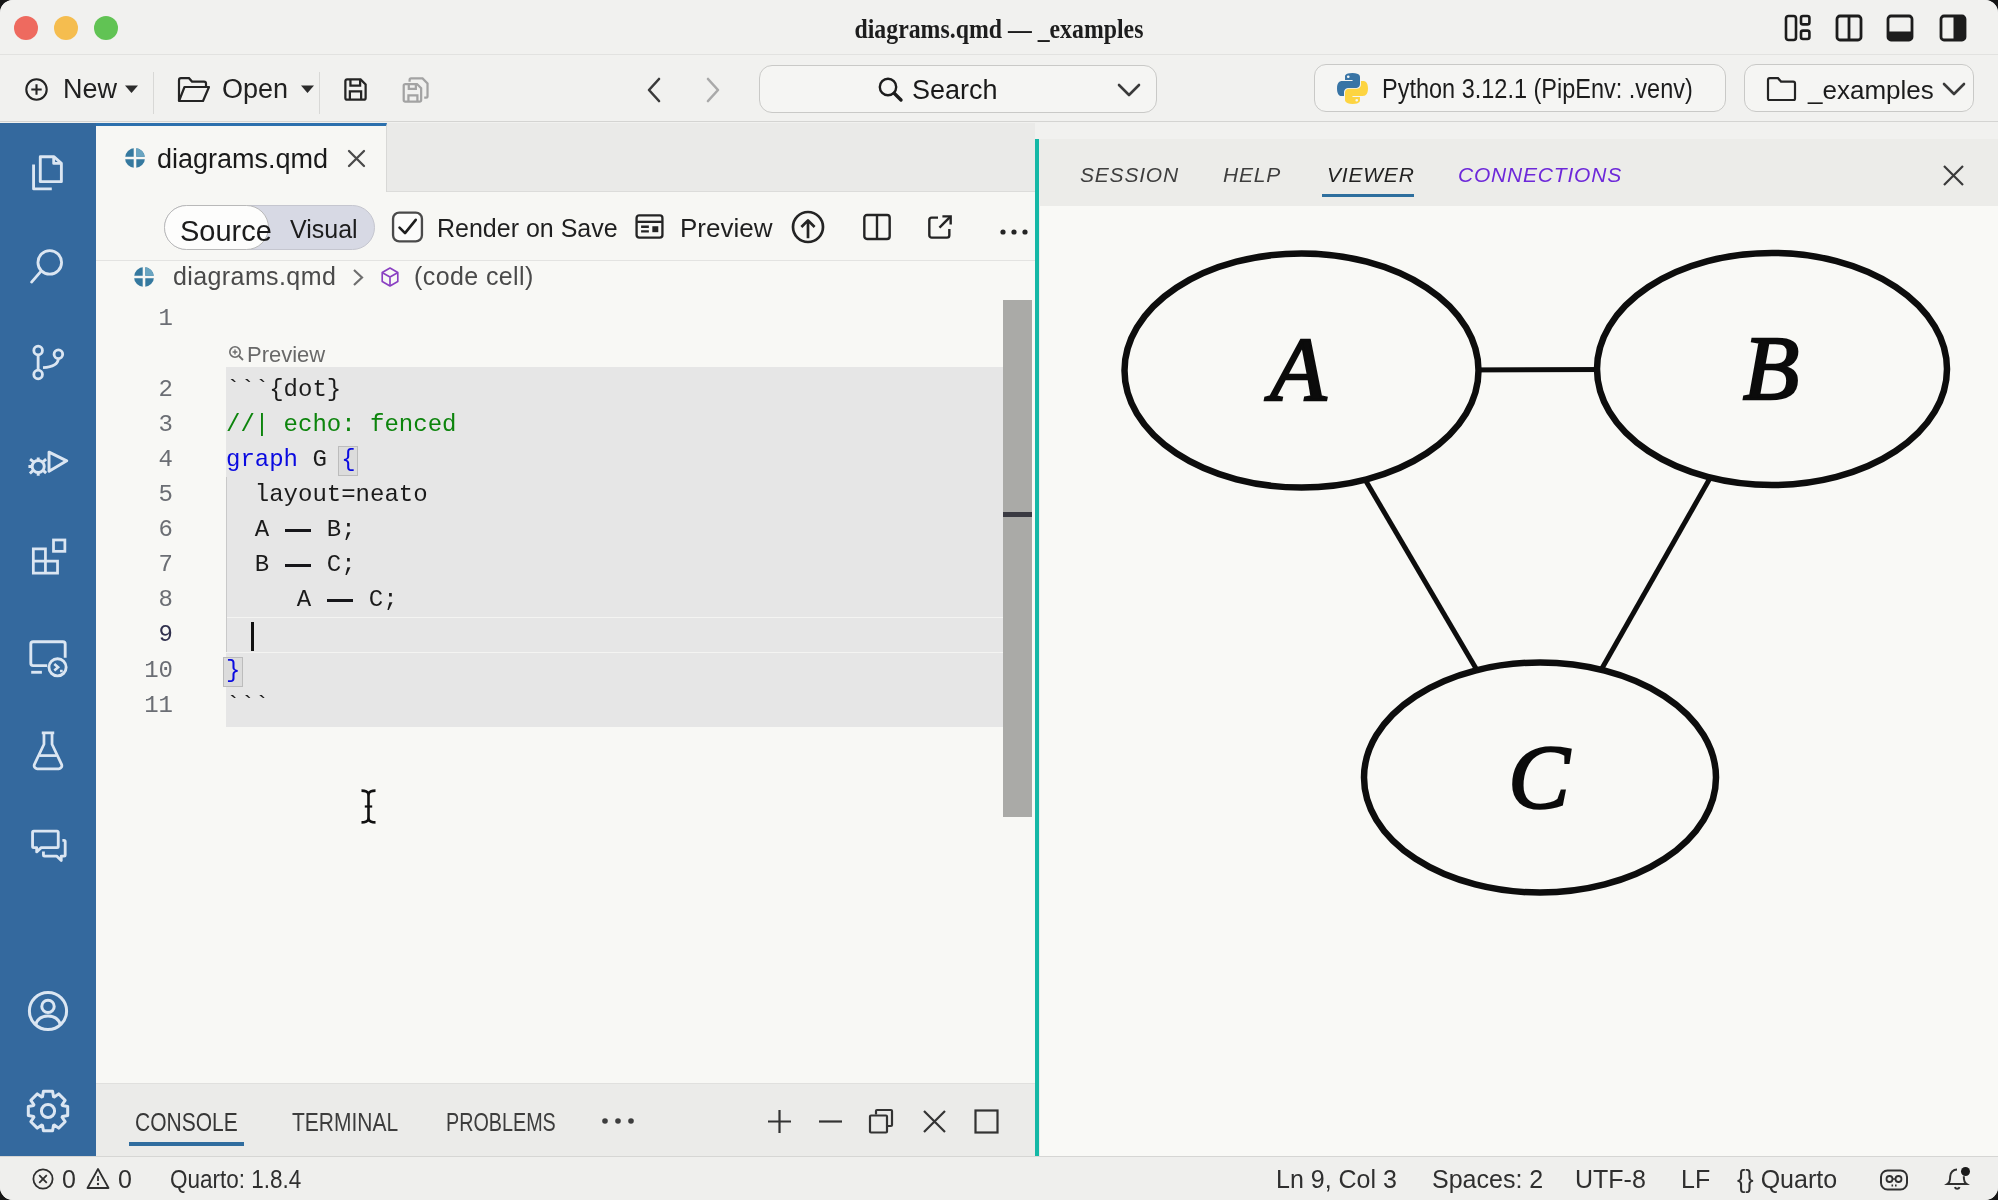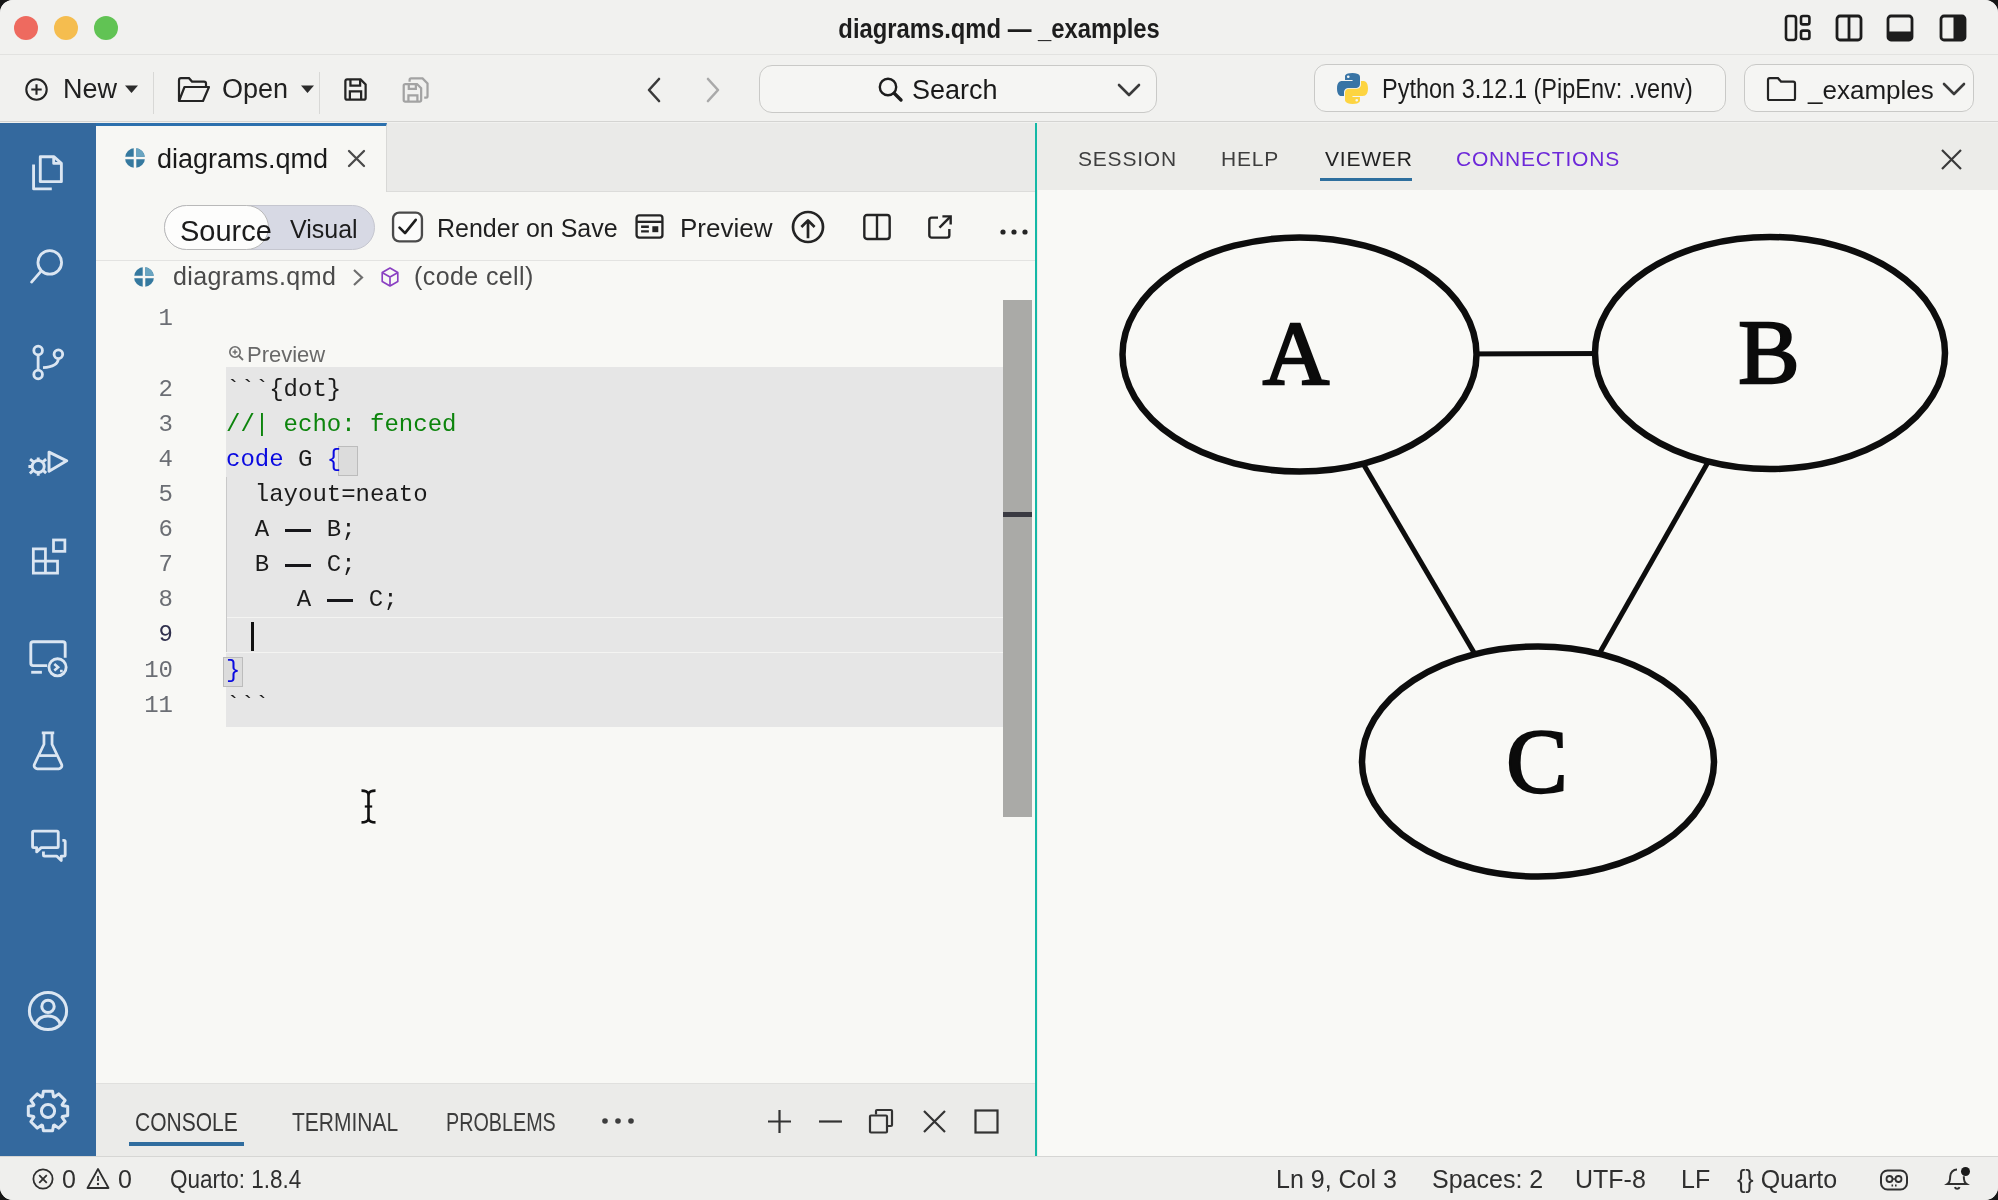--- a/index.html
+++ b/index.html
@@ -12,21 +12,21 @@
 .dd i{display:block;height:3px;background:#17171b;margin:16.5px 1.5px 0}
 </style>
 </head>
 <body>
 <div id="win">
 
 <div class="a" id="titlebar" style="left:0;top:0;width:1998px;height:55px;background:#f1f1ef;border-bottom:1px solid #e2e2e0;">
   <div class="a" style="left:14px;top:16px;width:24px;height:24px;border-radius:50%;background:#ee6a5f;"></div>
   <div class="a" style="left:54px;top:16px;width:24px;height:24px;border-radius:50%;background:#f5bd4f;"></div>
   <div class="a" style="left:94px;top:16px;width:24px;height:24px;border-radius:50%;background:#61c354;"></div>
-  <div class="tx" style="left:0;top:13px;width:1998px;text-align:center;font-size:28px;font-weight:600;color:#1d1d1d;"><span style="display:inline-block;transform:scaleX(.85);">diagrams.qmd — _examples</span></div>
+  <div class="tx" style="left:0;top:13px;width:1998px;text-align:center;font-size:28px;font-weight:600;color:#1d1d1d;font-family:Liberation Serif, serif;"><span style="display:inline-block;transform:scaleX(.85);">diagrams.qmd — _examples</span></div>
 </div>
 
 <div class="a" id="toolbar" style="left:0;top:56px;width:1998px;height:66px;background:#f1f1ef;border-bottom:1px solid #d4d4d2;">
 
   <svg class="a" style="left:25px;top:22px" width="23" height="23" viewBox="0 0 23 23">
         <circle cx="11.5" cy="11.5" r="10.2" fill="none" stroke="#242424" stroke-width="2.1"></circle>
         <path d="M11.5 6.3v10.4M6.3 11.5h10.4" stroke="#242424" stroke-width="2.1"></path>
       </svg>
   <div class="tx" style="left:63px;top:18px;font-size:27px;color:#212121;">New</div>
   <svg class="a" style="left:124px;top:28px" width="15" height="10" viewBox="0 0 15 10">
@@ -288,21 +288,21 @@
   <svg class="a" style="left:132px;top:222px" width="17" height="17" viewBox="0 0 17 17">
         <circle cx="7" cy="7" r="5.2" fill="none" stroke="#6d6d6d" stroke-width="1.6"></circle>
         <path d="M7 4.6v4.8M4.6 7h4.8" stroke="#6d6d6d" stroke-width="1.4"></path>
         <path d="M11 11l4 4" stroke="#6d6d6d" stroke-width="1.8"></path>
       </svg>
   <div class="tx" style="left:151px;top:219px;font-size:22px;color:#686868;">Preview</div>
 
   <div id="code" style="position:absolute;left:130px;top:0;font:24px/35px 'Liberation Mono',monospace;color:#1b1b1b;">
     <div class="tx" style="left:0;top:249px;">```{dot}</div>
     <div class="tx" style="left:0;top:284px;color:#0c840c;">//| echo: fenced</div>
-    <div class="tx" style="left:0;top:319px;"><span style="color:#0a0ae0">code</span> G <span style="color:#0a0ae0">{</span></div>
+    <div class="tx" style="left:0;top:319px;"><span style="color:#0a0ae0">graph</span> G <span style="color:#0a0ae0">{</span></div>
     <div class="tx" style="left:0;top:354px;">  layout=neato</div>
     <div class="tx" style="left:0;top:389px;">  A <span class="dd"><i></i></span> B;</div>
     <div class="tx" style="left:0;top:424px;">  B <span class="dd"><i></i></span> C;</div>
     <div class="tx" style="left:0;top:459px;padding-left:42px;">  A <span class="dd"><i></i></span> C;</div>
     <div class="tx" style="left:0;top:530px;color:#0a0ae0;">}</div>
     <div class="tx" style="left:0;top:565px;">```</div>
   </div>
 
   <div class="a" style="left:155px;top:499px;width:3px;height:29px;background:#111;"></div>
 
@@ -340,21 +340,21 @@
         <rect x="2" y="7.5" width="17" height="17" rx="1" fill="none" stroke="#333" stroke-width="2.2"></rect>
       </svg>
   <svg class="a" style="left:825px;top:24px" width="27" height="27" viewBox="0 0 27 27">
         <path d="M3 3l21 21M24 3L3 24" stroke="#333" stroke-width="2.2"></path>
       </svg>
   <svg class="a" style="left:877px;top:24px" width="27" height="27" viewBox="0 0 27 27">
         <rect x="2.5" y="2.5" width="22" height="22" fill="none" stroke="#333" stroke-width="2.2"></rect>
       </svg>
 </div>
 
-<div class="a" id="rightpane" style="left:1035px;top:123px;width:963px;height:1033px;background:#ecece9;border-left:2px solid #14b8a6;">
+<div class="a" id="rightpane" style="left:1035px;top:139px;width:963px;height:1033px;background:#ecece9;border-left:4px solid #14b8a6;font-style:italic;">
   <div class="tx" style="left:41px;top:24px;font-size:21px;letter-spacing:.8px;color:#3e3e3e;">SESSION</div>
   <div class="tx" style="left:184px;top:24px;font-size:21px;letter-spacing:.8px;color:#3e3e3e;">HELP</div>
   <div class="tx" style="left:288px;top:24px;font-size:21px;letter-spacing:.8px;color:#222;">VIEWER</div>
   <div class="a" style="left:283px;top:55px;width:92px;height:3px;background:#2e6f9e;"></div>
   <div class="tx" style="left:419px;top:24px;font-size:21px;letter-spacing:.8px;color:#6d28d9;">CONNECTIONS</div>
   <svg class="a" style="left:902px;top:24px" width="25" height="25" viewBox="0 0 25 25">
         <path d="M3 3l19 19M22 3L3 22" stroke="#3a3a3a" stroke-width="2.2"></path>
       </svg>
 
   <div class="a" style="left:1px;top:67px;width:962px;height:966px;background:#f9f9f6;"></div>

